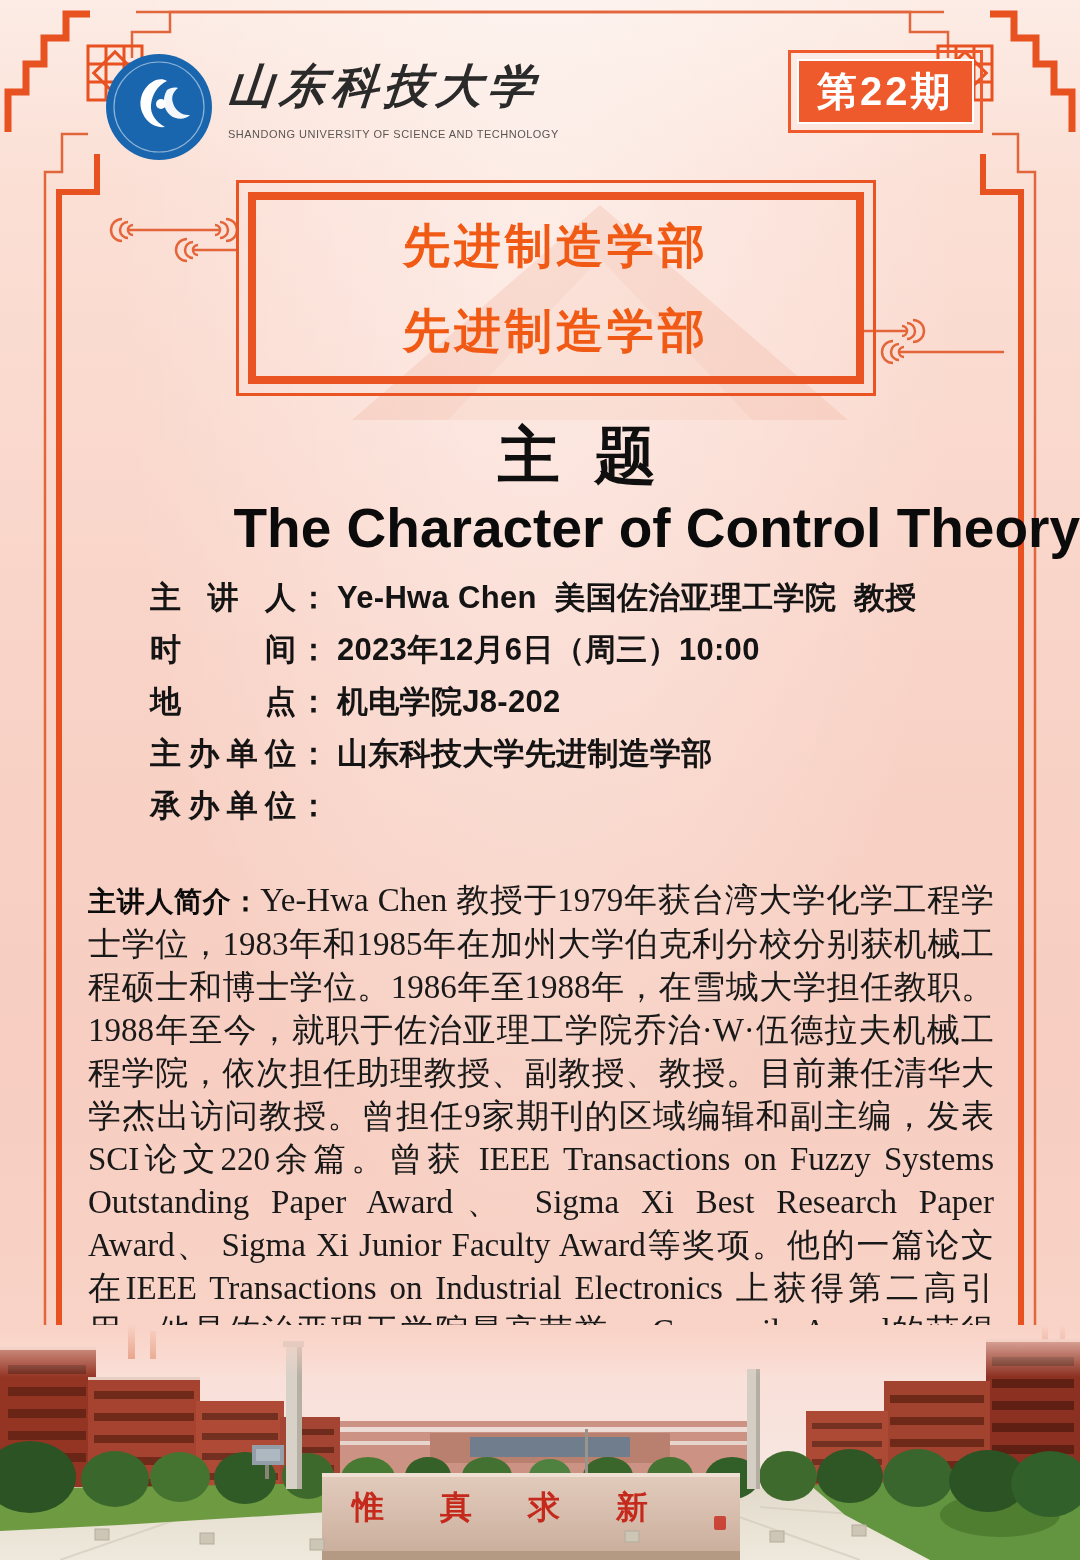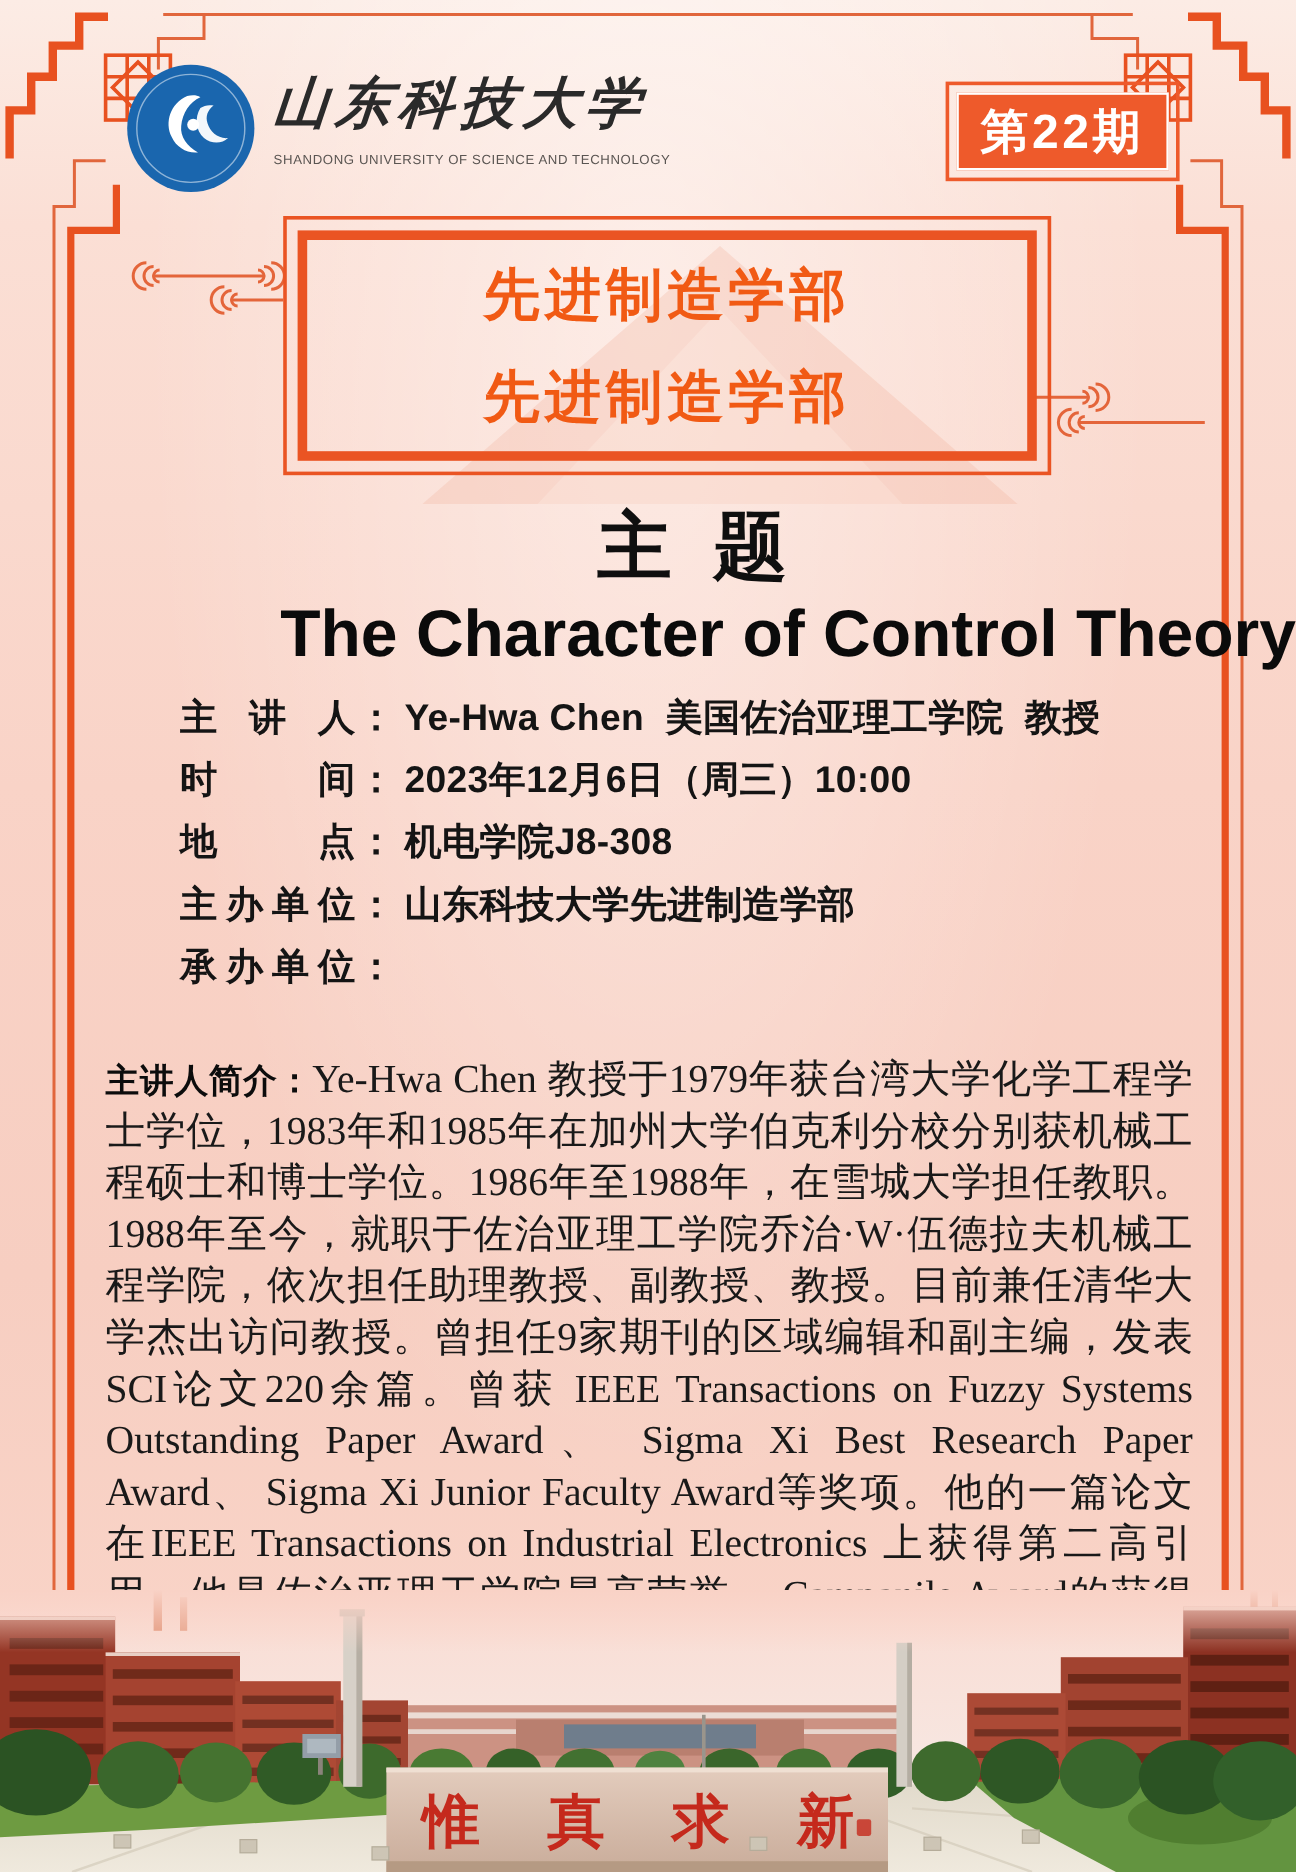--- a/index.html
+++ b/index.html
@@ -15,21 +15,21 @@
   
   .logo-row { position:absolute; left:104px; top:52px; display:flex; align-items:flex-start; }
   .uni-text { margin-left:14px; padding-top:4px; }
   .uni-cn {
     font-family:"DejaVu Serif","Liberation Serif",serif; font-style:italic; font-weight:700;
     font-size:46px; letter-spacing:6px; color:#2a2a2a; transform:skewX(-5deg); white-space:nowrap;
   }
   .uni-en { font-size:11px; letter-spacing:0.5px; color:#5a5552; margin-top:10px; white-space:nowrap; }
 
   
-  .badge { position:absolute; left:788px; top:68px; border:3px solid #ee5a2b; padding:6px; }
+  .badge { position:absolute; left:788px; top:50px; border:3px solid #ee5a2b; padding:6px; }
   .badge-inner { background:#ee5a2b; border:2px solid #ffffff; padding:3px 18px; }
   .badge-text { color:#fff; font-size:40px; font-weight:700; letter-spacing:3px; white-space:nowrap; }
 
   
   .banner { position:absolute; left:236px; top:180px; width:634px; height:210px; border:3px solid #ea5423; }
   .banner-inner { position:absolute; left:9px; top:9px; right:9px; bottom:9px; border:8px solid #ea5423;
     display:flex; flex-direction:column; align-items:center; justify-content:center; }
   .banner-line { font-size:47px; font-weight:900; color:#f15a14; letter-spacing:4px; line-height:85px; white-space:nowrap; }
 
   
@@ -45,21 +45,21 @@
   .detail-sep { margin:0 8px 0 2px; }
   .detail-value { white-space:pre-wrap; letter-spacing:0.3px; }
 
   
   .bio { position:absolute; left:88px; top:846px; width:906px; text-align:justify;
     font-family:"Liberation Serif","DejaVu Serif",serif; font-size:33px; line-height:43px; color:#191919; }
   .bio-label, .bio-sep { font-family:"Liberation Sans",sans-serif; font-weight:700; font-size:28px; color:#0c0c0c; }
 
   
   .photo { position:absolute; left:0; bottom:0; width:1080px; height:235px; }
-  .motto { position:absolute; left:352px; top:1486px; font-size:48px; font-weight:700; color:#c5291c;
+  .motto { position:absolute; left:352px; top:1486px; font-size:32px; font-weight:700; color:#c5291c;
     letter-spacing:56px; font-family:"DejaVu Serif","Liberation Serif",serif; white-space:nowrap; }
   .seal { position:absolute; left:714px; top:1516px; width:12px; height:14px; background:#c5291c; opacity:.8; border-radius:2px; }
 </style>
 </head>
 <body>
 
 <div class="poster">
 
   <svg class="frame" width="1080" height="1560" viewBox="0 0 1080 1560">
 
@@ -155,21 +155,21 @@
         <span class="detail-value">Ye-Hwa Chen  美国佐治亚理工学院  教授</span>
     </div>
     <div class="detail-row">
       <span class="detail-label">时间</span>
         <span class="detail-sep">：</span>
         <span class="detail-value">2023年12月6日（周三）10:00</span>
     </div>
     <div class="detail-row">
       <span class="detail-label">地点</span>
         <span class="detail-sep">：</span>
-        <span class="detail-value">机电学院J8-308</span>
+        <span class="detail-value">机电学院J8-202</span>
     </div>
     <div class="detail-row">
       <span class="detail-label">主办单位</span>
         <span class="detail-sep">：</span>
         <span class="detail-value">山东科技大学先进制造学部</span>
     </div>
     <div class="detail-row">
       <span class="detail-label">承办单位</span>
         <span class="detail-sep">：</span>
     </div>

